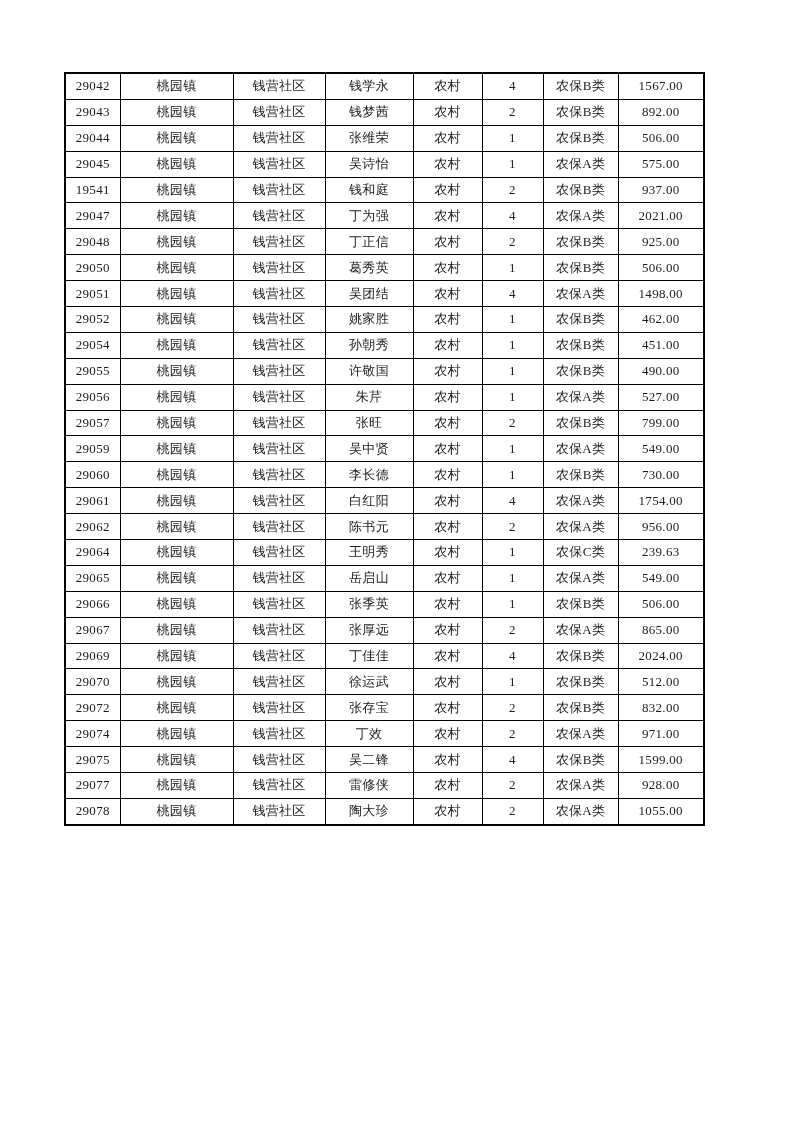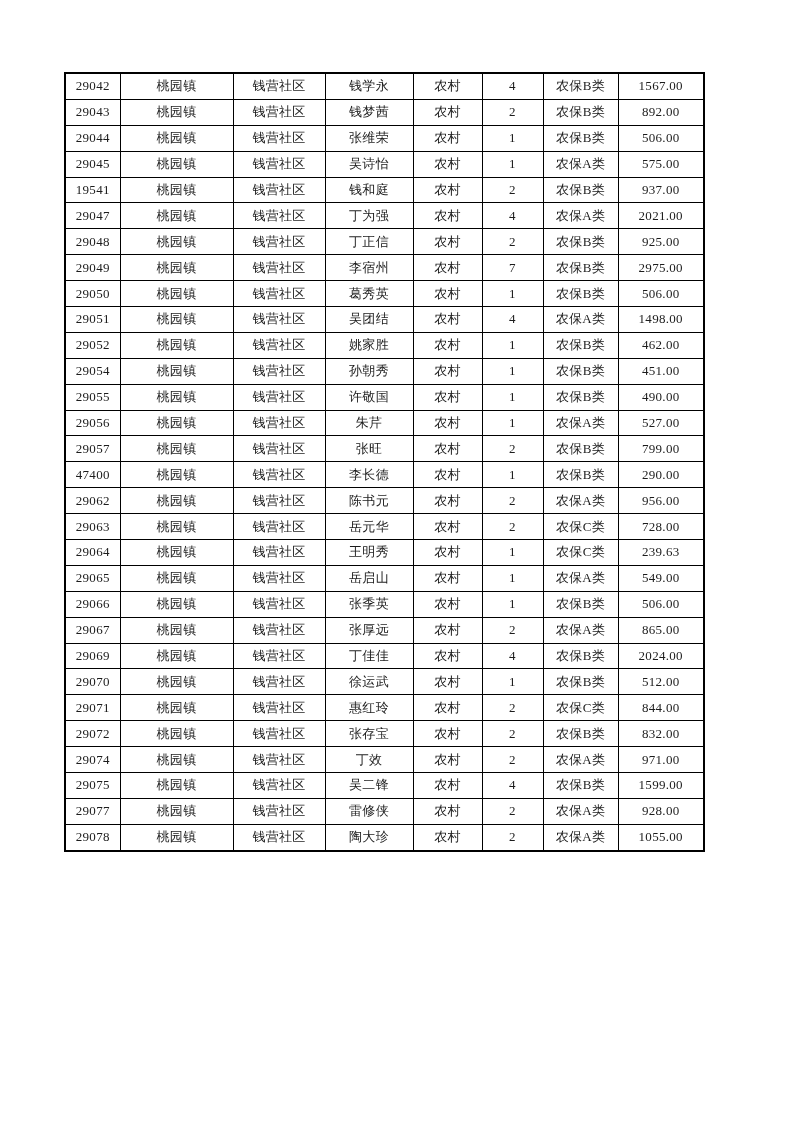--- a/index.html
+++ b/index.html
@@ -128,30 +128,20 @@
             <td>29048</td>
             <td>桃园镇</td>
             <td>钱营社区</td>
             <td>丁正信</td>
             <td>农村</td>
             <td>2</td>
             <td>农保B类</td>
             <td>925.00</td>
           </tr>
           <tr>
-            <td>29049</td>
-            <td>桃园镇</td>
-            <td>钱营社区</td>
-            <td>李宿州</td>
-            <td>农村</td>
-            <td>7</td>
-            <td>农保B类</td>
-            <td>2975.00</td>
-          </tr>
-          <tr>
             <td>29050</td>
             <td>桃园镇</td>
             <td>钱营社区</td>
             <td>葛秀英</td>
             <td>农村</td>
             <td>1</td>
             <td>农保B类</td>
             <td>506.00</td>
           </tr>
           <tr>
@@ -208,48 +198,58 @@
             <td>29057</td>
             <td>桃园镇</td>
             <td>钱营社区</td>
             <td>张旺</td>
             <td>农村</td>
             <td>2</td>
             <td>农保B类</td>
             <td>799.00</td>
           </tr>
           <tr>
-            <td>47400</td>
+            <td>29059</td>
+            <td>桃园镇</td>
+            <td>钱营社区</td>
+            <td>吴中贤</td>
+            <td>农村</td>
+            <td>1</td>
+            <td>农保A类</td>
+            <td>549.00</td>
+          </tr>
+          <tr>
+            <td>29060</td>
             <td>桃园镇</td>
             <td>钱营社区</td>
             <td>李长德</td>
             <td>农村</td>
             <td>1</td>
             <td>农保B类</td>
-            <td>290.00</td>
+            <td>730.00</td>
+          </tr>
+          <tr>
+            <td>29061</td>
+            <td>桃园镇</td>
+            <td>钱营社区</td>
+            <td>白红阳</td>
+            <td>农村</td>
+            <td>4</td>
+            <td>农保A类</td>
+            <td>1754.00</td>
           </tr>
           <tr>
             <td>29062</td>
             <td>桃园镇</td>
             <td>钱营社区</td>
             <td>陈书元</td>
             <td>农村</td>
             <td>2</td>
             <td>农保A类</td>
             <td>956.00</td>
-          </tr>
-          <tr>
-            <td>29063</td>
-            <td>桃园镇</td>
-            <td>钱营社区</td>
-            <td>岳元华</td>
-            <td>农村</td>
-            <td>2</td>
-            <td>农保C类</td>
-            <td>728.00</td>
           </tr>
           <tr>
             <td>29064</td>
             <td>桃园镇</td>
             <td>钱营社区</td>
             <td>王明秀</td>
             <td>农村</td>
             <td>1</td>
             <td>农保C类</td>
             <td>239.63</td>
@@ -296,30 +296,20 @@
           </tr>
           <tr>
             <td>29070</td>
             <td>桃园镇</td>
             <td>钱营社区</td>
             <td>徐运武</td>
             <td>农村</td>
             <td>1</td>
             <td>农保B类</td>
             <td>512.00</td>
-          </tr>
-          <tr>
-            <td>29071</td>
-            <td>桃园镇</td>
-            <td>钱营社区</td>
-            <td>惠红玲</td>
-            <td>农村</td>
-            <td>2</td>
-            <td>农保C类</td>
-            <td>844.00</td>
           </tr>
           <tr>
             <td>29072</td>
             <td>桃园镇</td>
             <td>钱营社区</td>
             <td>张存宝</td>
             <td>农村</td>
             <td>2</td>
             <td>农保B类</td>
             <td>832.00</td>

